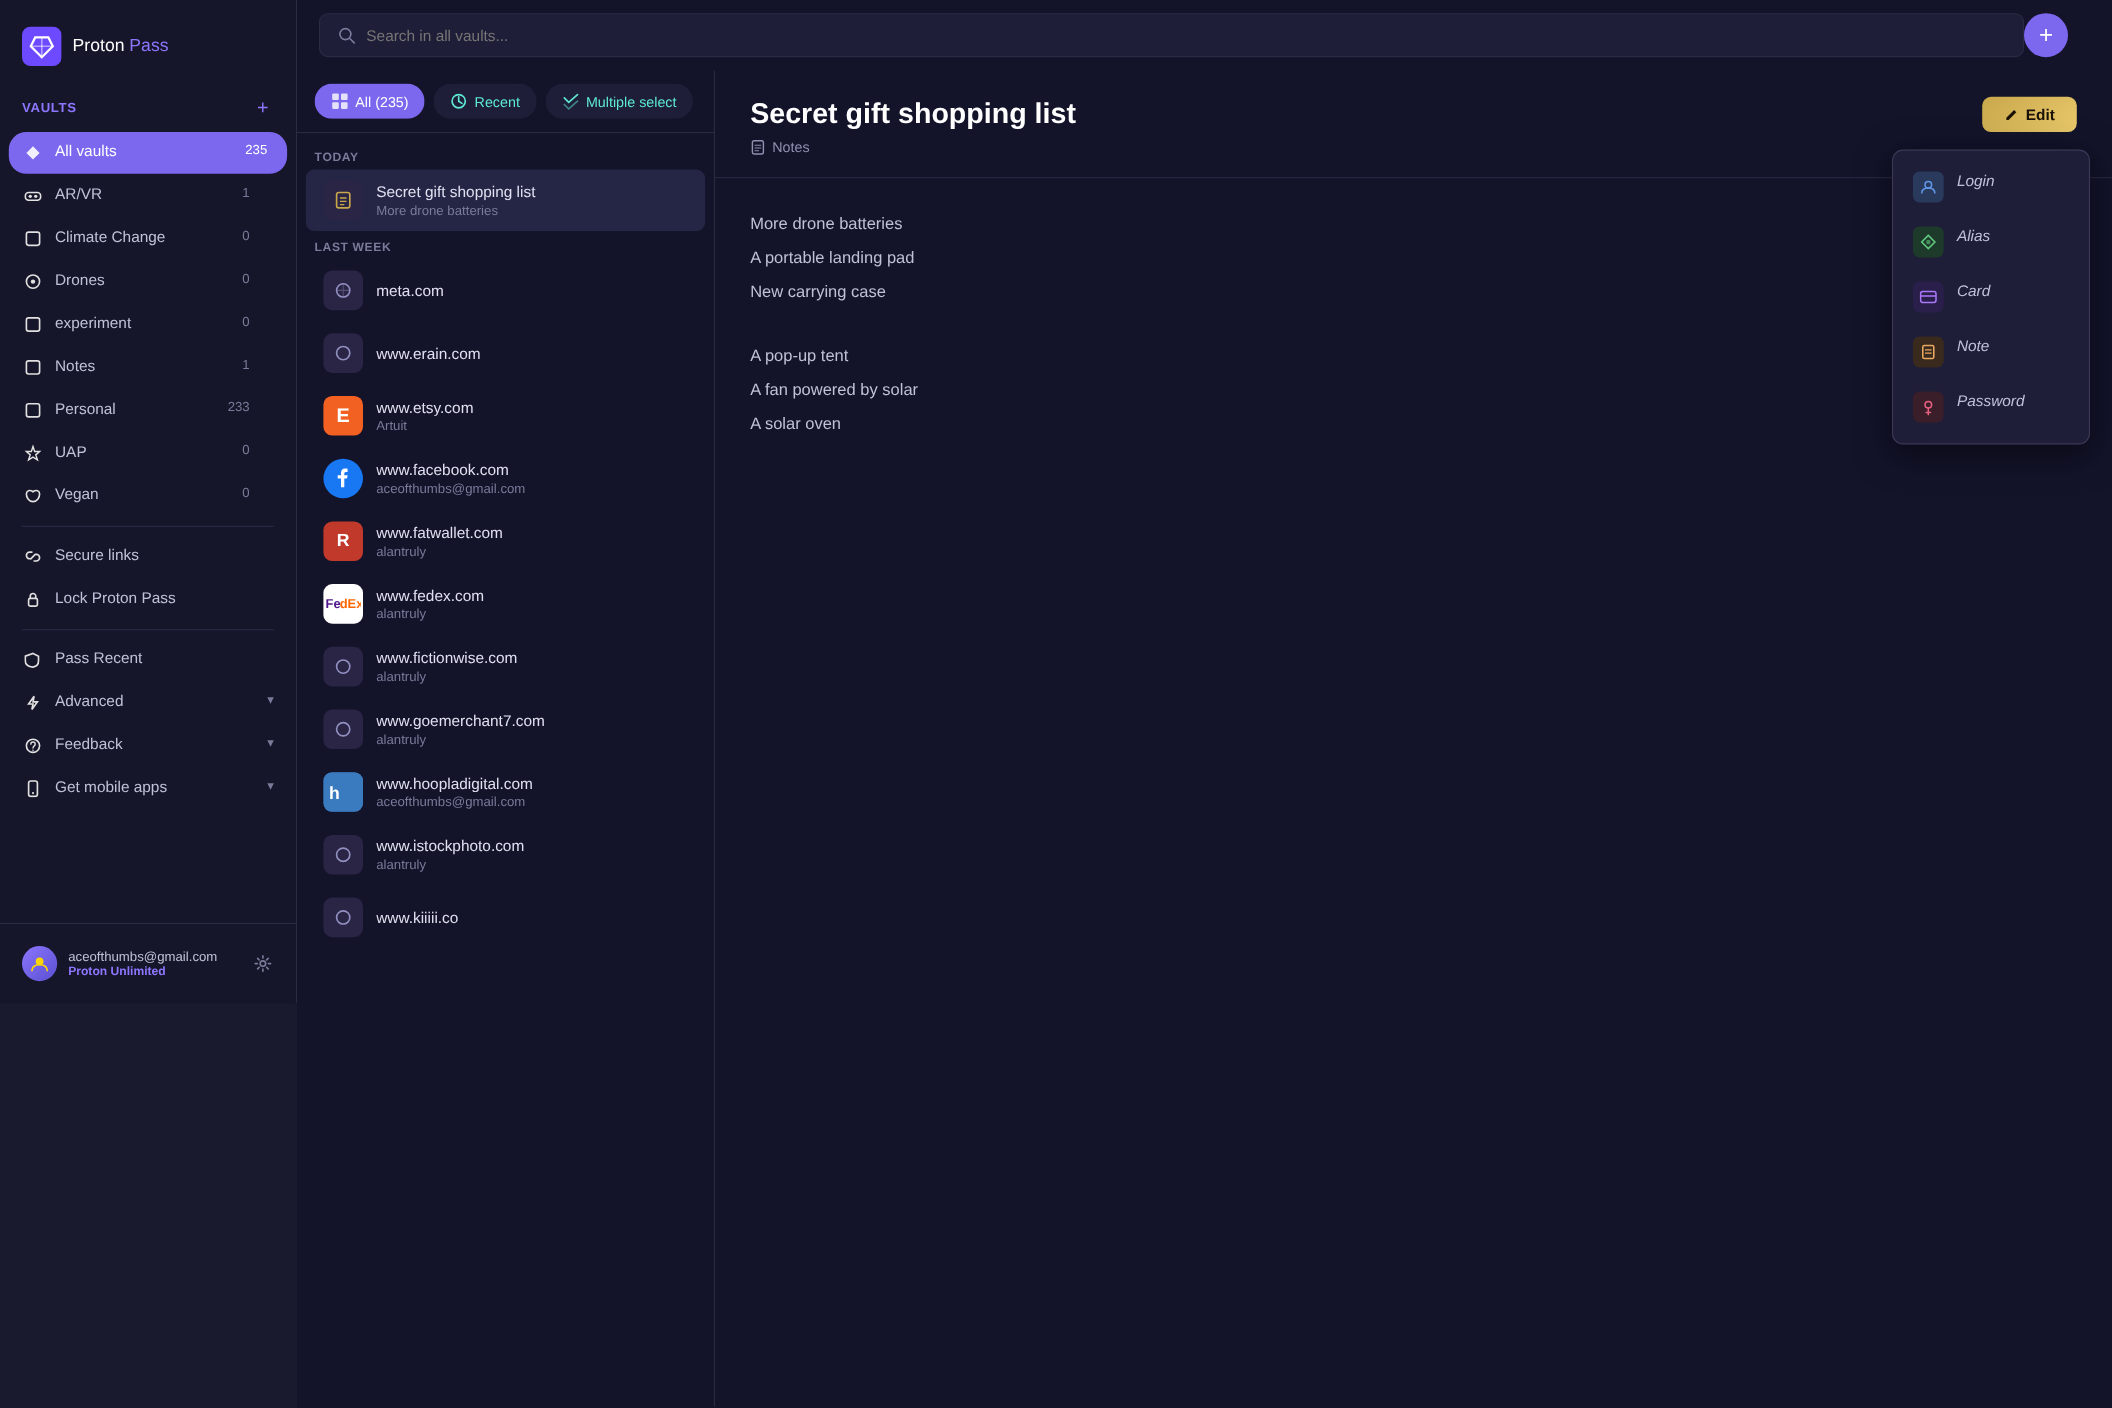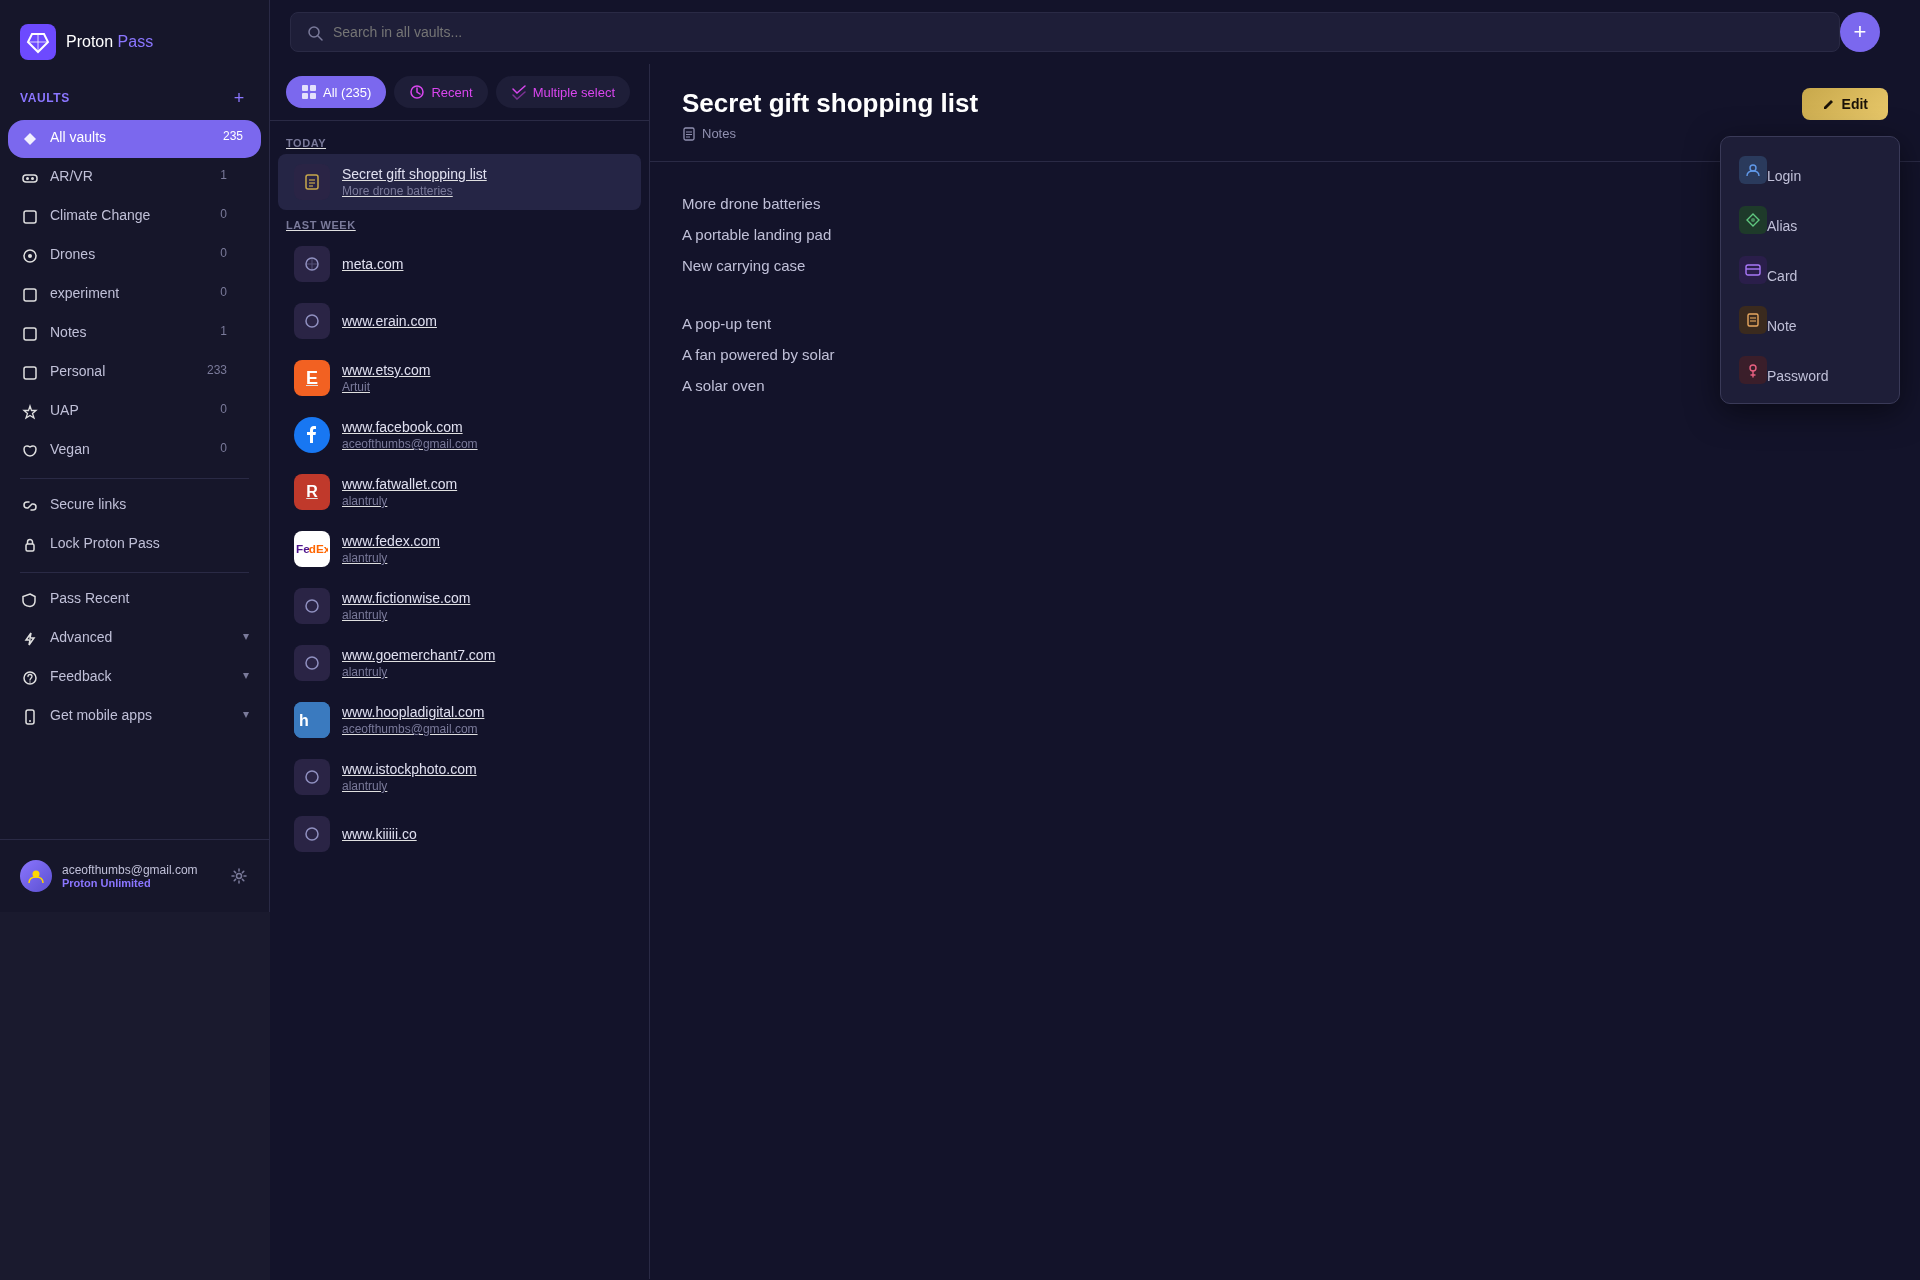--- a/index.html
+++ b/index.html
@@ -213,34 +213,33 @@
     .toolbar-btn {
       display: flex;
       align-items: center;
       gap: 6px;
       padding: 7px 14px;
       border-radius: 20px;
       font-size: 13px;
       font-weight: 500;
       cursor: pointer;
       border: 1px solid transparent;
-      color: #d946ef;
+      color: #5eead4;
       background: #1e1e38;
     }
 
     .toolbar-btn.active {
       background: #7b68ee;
       color: white;
     }
 
     .items-list {
       flex: 1;
       overflow-y: auto;
       padding: 8px 0;
-      text-decoration: underline;
     }
 
     .items-list::-webkit-scrollbar { width: 4px; }
     .items-list::-webkit-scrollbar-track { background: transparent; }
     .items-list::-webkit-scrollbar-thumb { background: #3a3a5c; border-radius: 2px; }
 
     .list-section-label {
       font-size: 11px;
       font-weight: 600;
       color: #7a7a9a;
@@ -354,25 +353,27 @@
       border: 1px solid #3a3a58;
       border-radius: 10px;
       padding: 8px 0;
       min-width: 180px;
       box-shadow: 0 8px 32px rgba(0,0,0,0.5);
       z-index: 100;
     }
 
     .dropdown-item {
       display: flex;
-      align-items: flex-end;
+      align-items: flex-start;
+      gap: 12px;
       padding: 11px 18px;
       cursor: pointer;
       font-size: 14px;
       color: #c0c0d8;
+      font-style: italic;
     }
 
     .dropdown-icon {
       width: 28px;
       height: 28px;
       border-radius: 6px;
       display: flex;
       align-items: center;
       justify-content: center;
       font-size: 15px;

